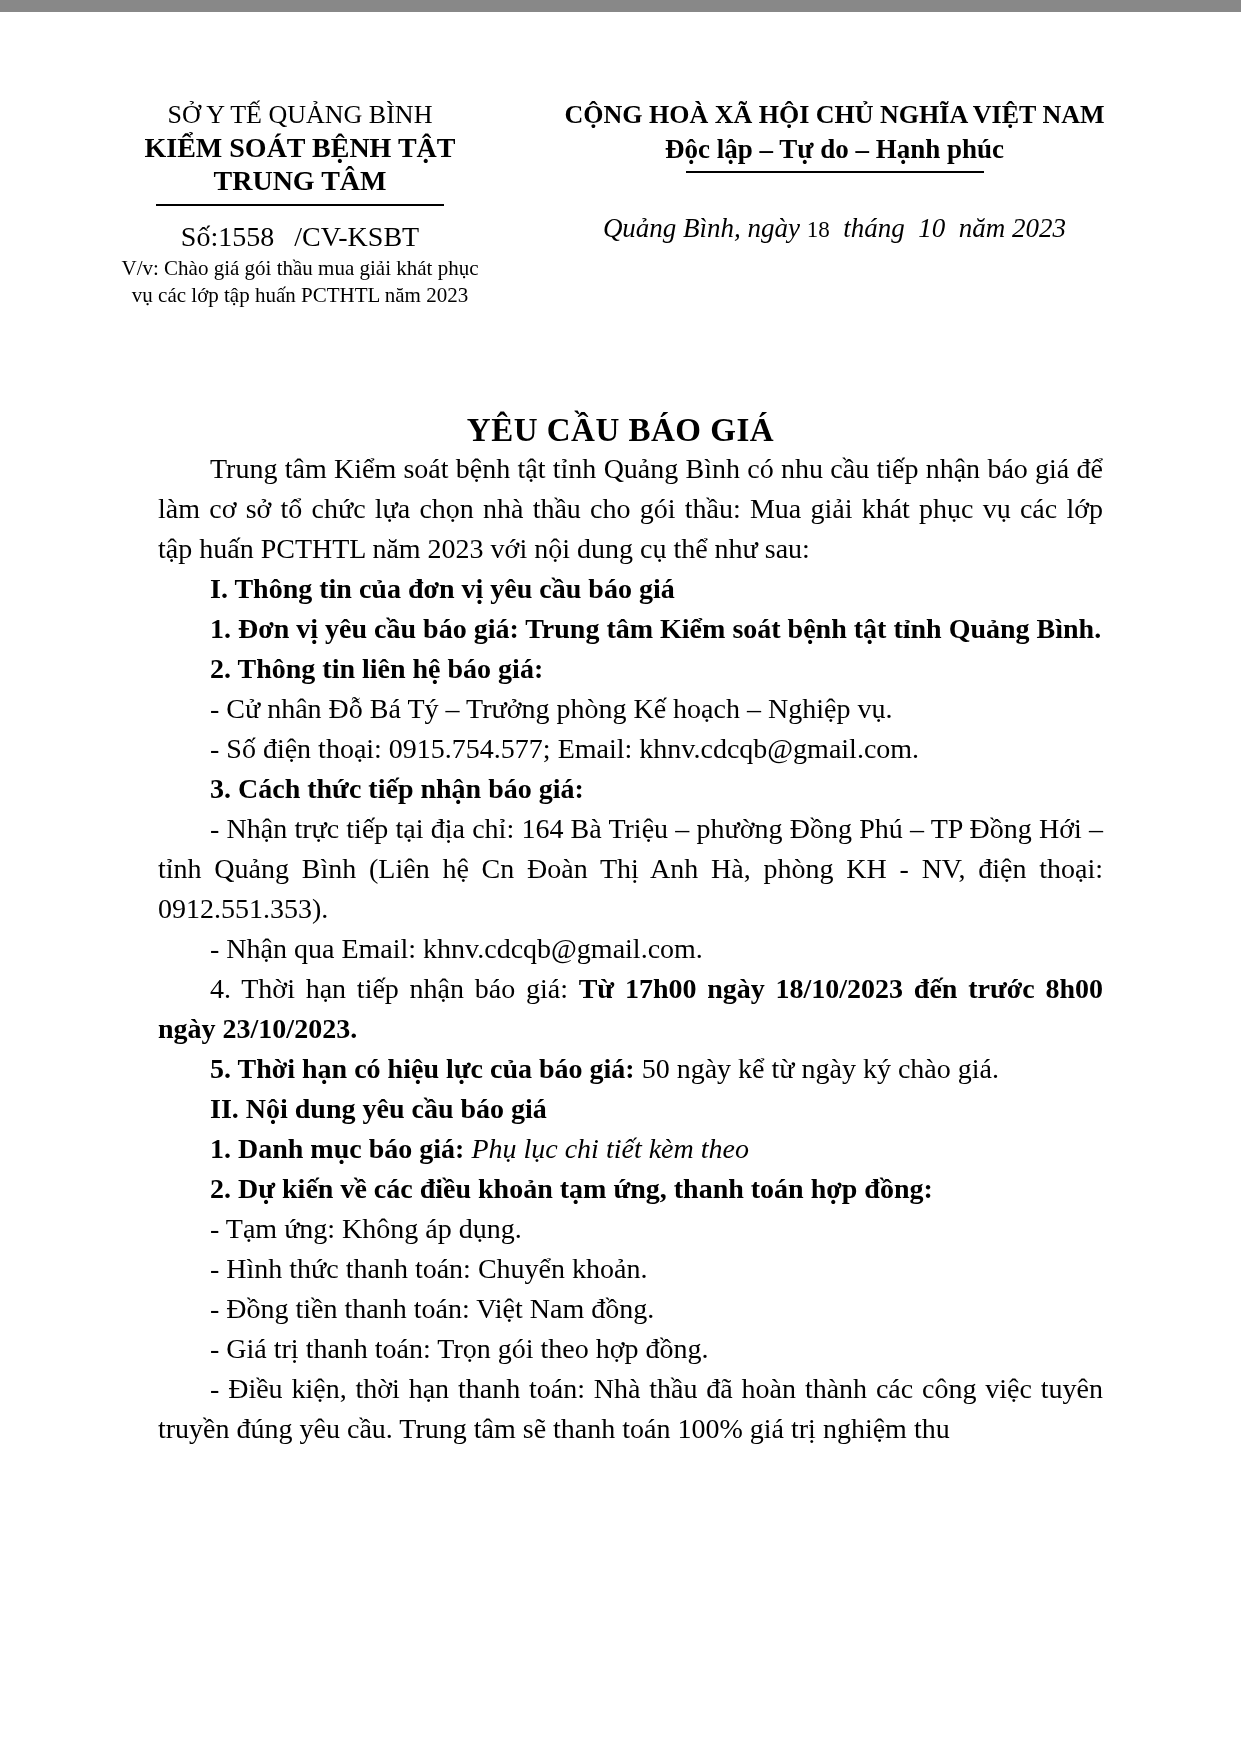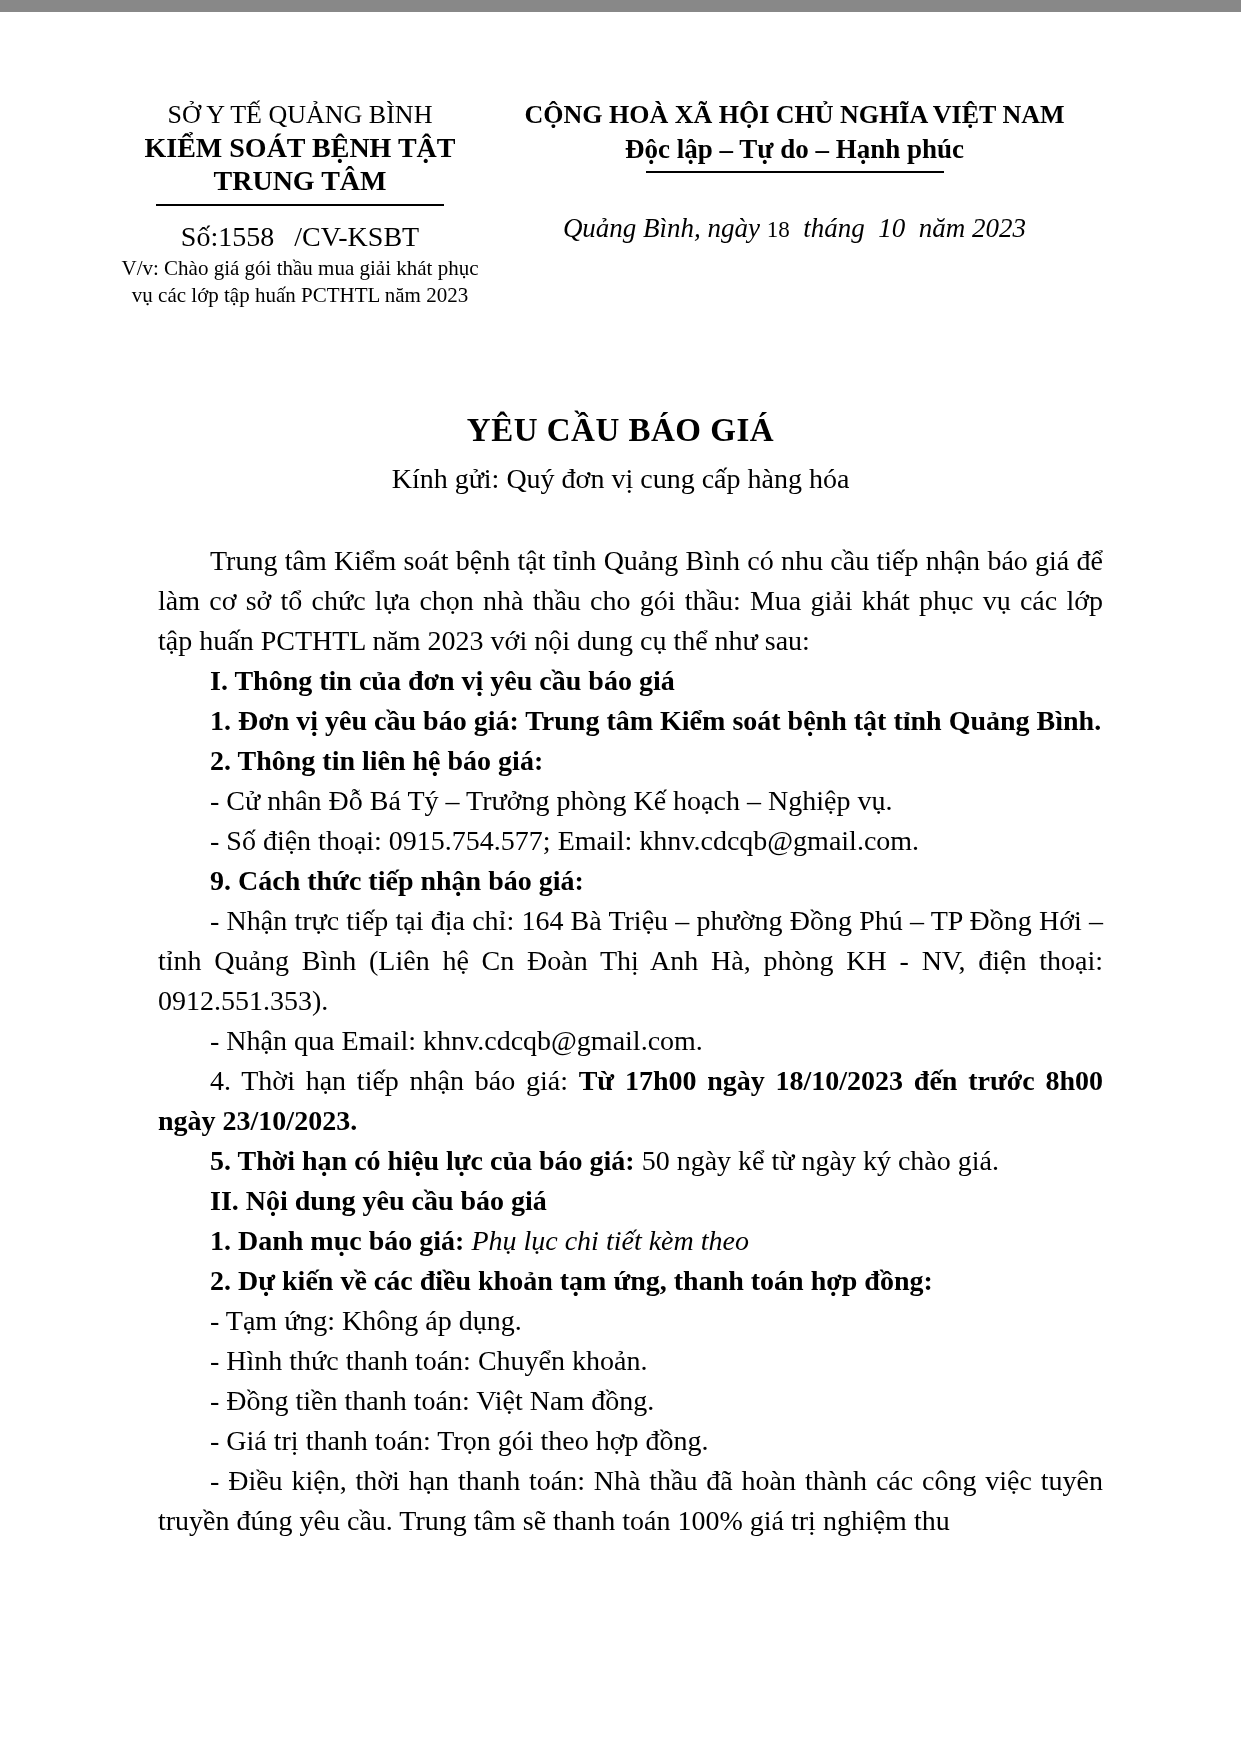--- a/index.html
+++ b/index.html
@@ -12,21 +12,21 @@
     font-family:"Liberation Serif","DejaVu Serif",serif;
     overflow:hidden;
   }
   
   .header{position:relative;height:250px;padding-top:88px;}
   .header-left{
     position:absolute;left:95px;top:88px;width:410px;
     text-align:center;line-height:1.18;
   }
   .header-right{
-    position:absolute;left:512px;top:88px;width:565px;
+    position:absolute;left:552px;top:88px;width:565px;
     text-align:center;line-height:1.18;
   }
   .org-parent{font-size:26px;}
   .org-name{font-size:28px;font-weight:bold;}
   .rule{height:0;border-bottom:2px solid #000;}
   .rule-left{width:288px;margin:7px auto 14px;}
   .rule-right{width:298px;margin:5px auto 0;}
   .doc-number{font-size:28px;margin-top:6px;white-space:pre-wrap;}
   .doc-number .gap{display:inline-block;width:20px;}
   .subject{font-size:21px;line-height:1.3;margin-top:2px;}
@@ -72,30 +72,29 @@
     <div class="header-right">
       <div class="national">CỘNG HOÀ XÃ HỘI CHỦ NGHĨA VIỆT NAM</div>
       <div class="motto">Độc lập – Tự do – Hạnh phúc</div>
       <div class="rule rule-right"></div>
       <div class="dateline"><span>Quảng Bình, ngày </span><span class="fill">18</span><span>  tháng  10  năm 2023</span></div>
     </div>
 
   </div>
 
   <div class="title">YÊU CẦU BÁO GIÁ</div>
-  <div class="salutation">Kính gửi: Quý đơn vị cung cấp hàng hóa</div>
 
   <div class="body-text">
       <p class="para"><span>Trung tâm Kiểm soát bệnh tật tỉnh Quảng Bình có nhu cầu tiếp nhận báo giá để làm cơ sở tổ chức lựa chọn nhà thầu cho gói thầu: Mua giải khát phục vụ các lớp tập huấn PCTHTL năm 2023 với nội dung cụ thể như sau:</span></p>
       <p class="para"><span class="b">I. Thông tin của đơn vị yêu cầu báo giá</span></p>
       <p class="para"><span class="b">1. Đơn vị yêu cầu báo giá: Trung tâm Kiểm soát bệnh tật tỉnh Quảng Bình.</span></p>
       <p class="para"><span class="b">2. Thông tin liên hệ báo giá:</span></p>
       <p class="para"><span>- Cử nhân Đỗ Bá Tý – Trưởng phòng Kế hoạch – Nghiệp vụ.</span></p>
       <p class="para"><span>- Số điện thoại: 0915.754.577; Email: khnv.cdcqb@gmail.com.</span></p>
-      <p class="para"><span class="b">9. Cách thức tiếp nhận báo giá:</span></p>
+      <p class="para"><span class="b">3. Cách thức tiếp nhận báo giá:</span></p>
       <p class="para"><span>- Nhận trực tiếp tại địa chỉ: 164 Bà Triệu – phường Đồng Phú – TP Đồng Hới – tỉnh Quảng Bình (Liên hệ Cn Đoàn Thị Anh Hà, phòng KH - NV, điện thoại: 0912.551.353).</span></p>
       <p class="para"><span>- Nhận qua Email: khnv.cdcqb@gmail.com.</span></p>
       <p class="para"><span>4. Thời hạn tiếp nhận báo giá: </span><span class="b">Từ 17h00 ngày 18/10/2023 đến trước 8h00 ngày 23/10/2023.</span></p>
       <p class="para"><span class="b">5. Thời hạn có hiệu lực của báo giá: </span><span>50 ngày kể từ ngày ký chào giá.</span></p>
       <p class="para"><span class="b">II. Nội dung yêu cầu báo giá</span></p>
       <p class="para"><span class="b">1. Danh mục báo giá: </span><span class="i">Phụ lục chi tiết kèm theo</span></p>
       <p class="para"><span class="b">2. Dự kiến về các điều khoản tạm ứng, thanh toán hợp đồng:</span></p>
       <p class="para"><span>- Tạm ứng: Không áp dụng.</span></p>
       <p class="para"><span>- Hình thức thanh toán: Chuyển khoản.</span></p>
       <p class="para"><span>- Đồng tiền thanh toán: Việt Nam đồng.</span></p>

